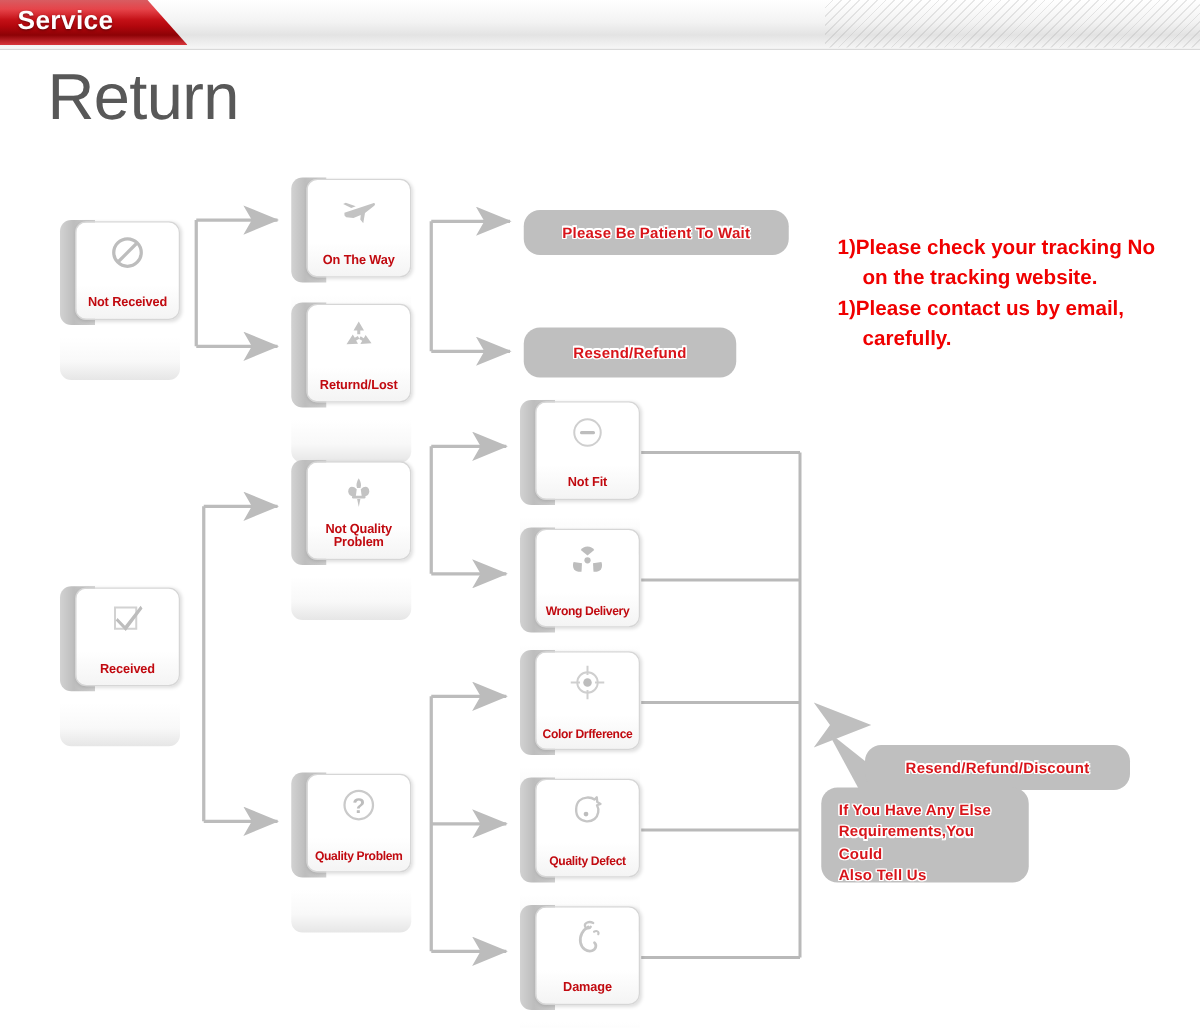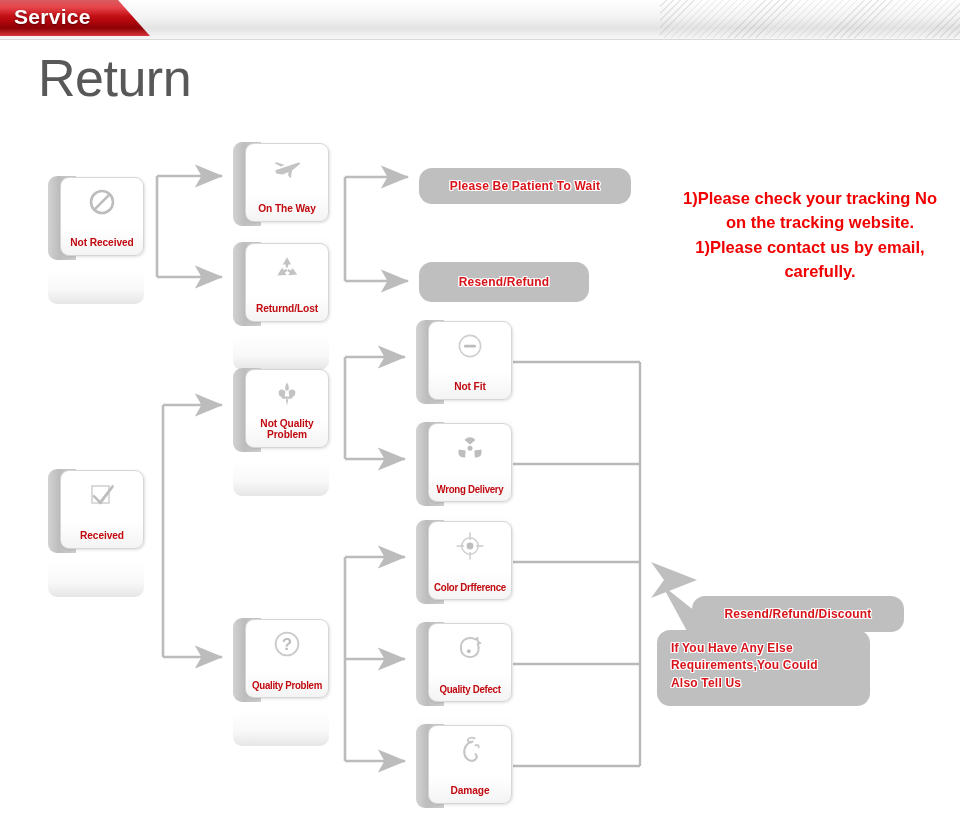--- a/index.html
+++ b/index.html
@@ -142,21 +142,20 @@
   #bubble-tail {
     position:absolute; left:662px; top:585px;
     width:60px; height:55px;
   }
 
   
   #notes {
     position:absolute; left:670px; top:186px; width:280px;
     color:#f00000; font-size:16.5px; font-weight:bold;
     line-height:1.47;
-    text-align:center;
   }
   #notes .nline { white-space:pre; }
   #notes .indent { padding-left:20px; }
 
   
   #wires {
     position:absolute; left:0; top:0; width:960px; height:822px;
     pointer-events:none;
   }
 </style>
@@ -390,21 +389,21 @@
   </div>
   <div class="reflect"></div>
 </div>
 
 <div class="pill" style="left:419px; top:168px; width:212px; height:36px;">Please  Be  Patient  To  Wait</div>
 
 <div class="pill" style="left:419px; top:262px; width:170px; height:40px;">Resend/Refund</div>
 
 <div class="pill" style="left:692px; top:596px; width:212px; height:36px;">Resend/Refund/Discount</div>
 
-<div class="pill left-align" style="left:657px; top:630px; width:213px; height:76px;">
+<div class="pill left-align" style="left:657px; top:630px; width:166px; height:76px;">
   <div>
     <div>If You Have Any Else</div>
     <div>Requirements,You Could</div>
     <div>Also Tell Us</div>
   </div>
 </div>
 
 <div id="notes">
   <div class="nline">1)Please check your tracking No</div>
   <div class="nline indent">on the tracking website.</div>

